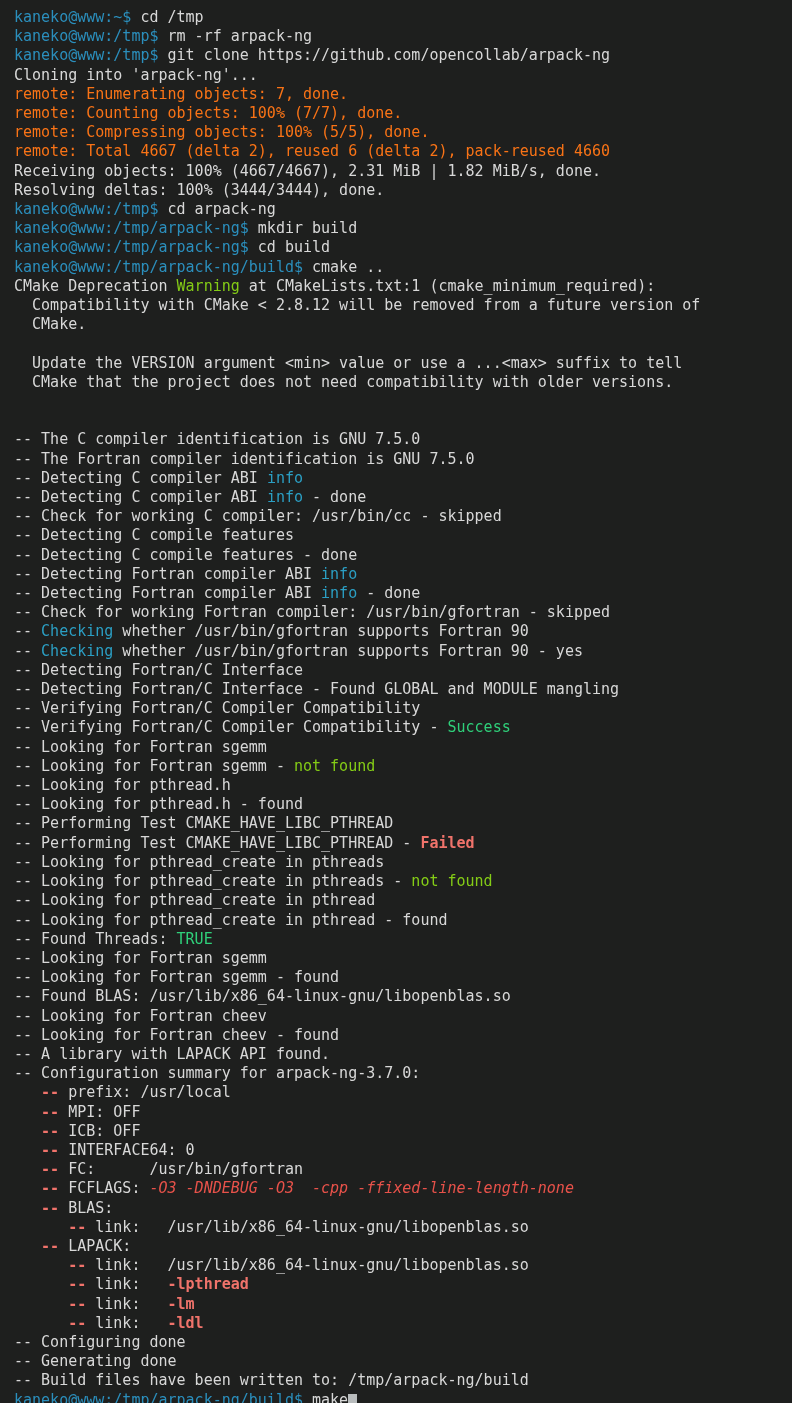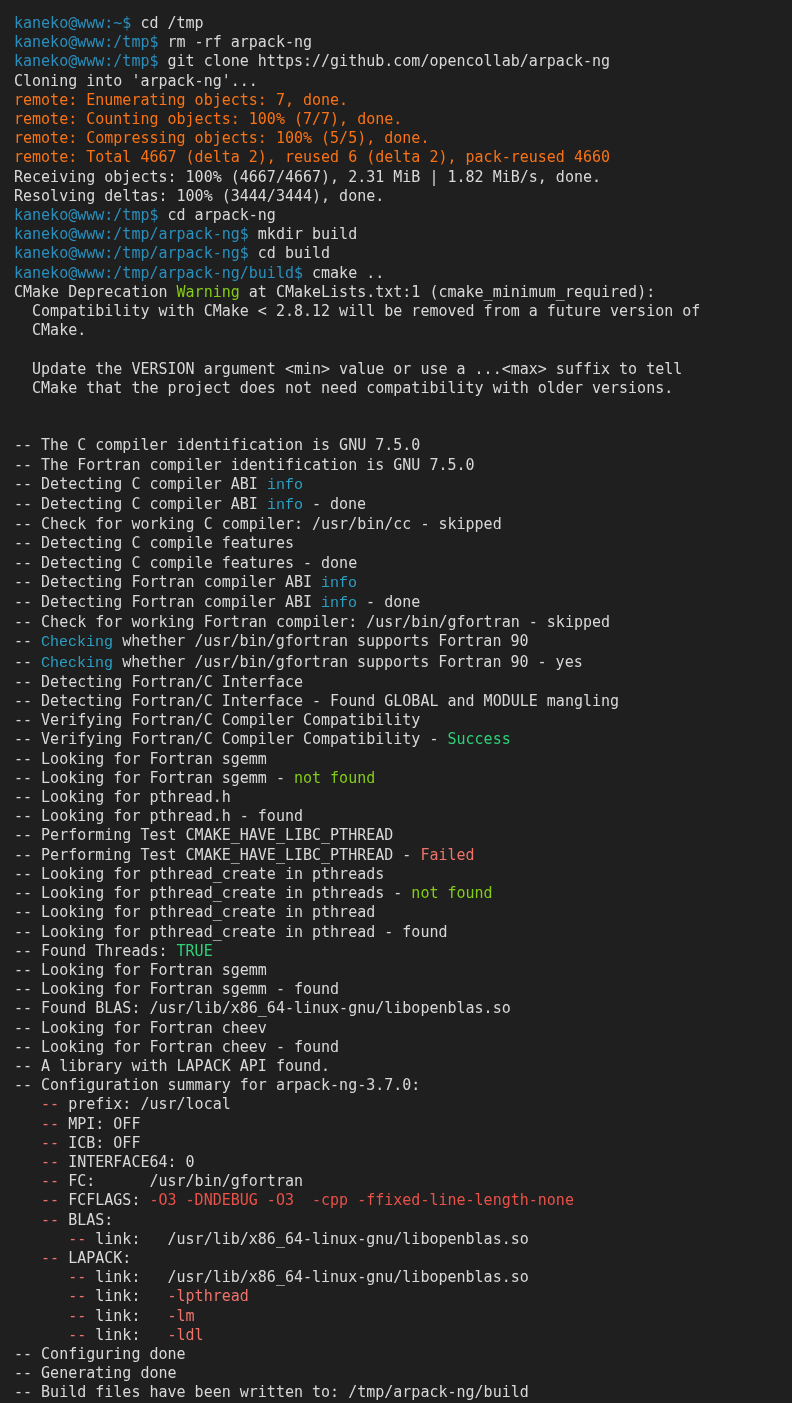--- a/index.html
+++ b/index.html
@@ -6,42 +6,42 @@
   html, body {
     margin: 0;
     padding: 0;
     background: #1e1f1e;
   }
   #terminal {
     width: 792px;
     height: 1403px;
     box-sizing: border-box;
     background: #1e1f1e;
-    padding: 14px 0 0 14px;
+    padding: 8px 0 0 14px;
     font-family: "DejaVu Sans Mono", "Liberation Mono", monospace;
     font-size: 15px;
     line-height: 19.2px;
     color: #d4d4d4;
     overflow: hidden;
     white-space: pre;
     letter-spacing: 0px;
   }
   .line {
     white-space: pre;
     min-height: 19.2px;
   }
   
   .c-default { color: #d8d8d8; }
   .c-prompt  { color: #2b8fbd; }
   .c-green   { color: #f97316; }
   .c-brightgreen { color: #2fd07a; }
   .c-yellow  { color: #84cc16; }
-  .c-cyan    { color: #2b9fc4; font-family: Liberation Mono, monospace; }
-  .c-red     { color: #e8524a; }
-  .c-lightred{ color: #f0736b; }
+  .c-cyan    { color: #2b9fc4; }
+  .c-red     { color: #e8524a; font-style: italic; }
+  .c-lightred{ color: #f0736b; font-weight: bold; }
   .cursor {
     display: inline-block;
     width: 9px;
     height: 17px;
     background: #b8bcbd;
     vertical-align: text-bottom;
     margin-bottom: -2px;
   }
 </style>
 </head>

